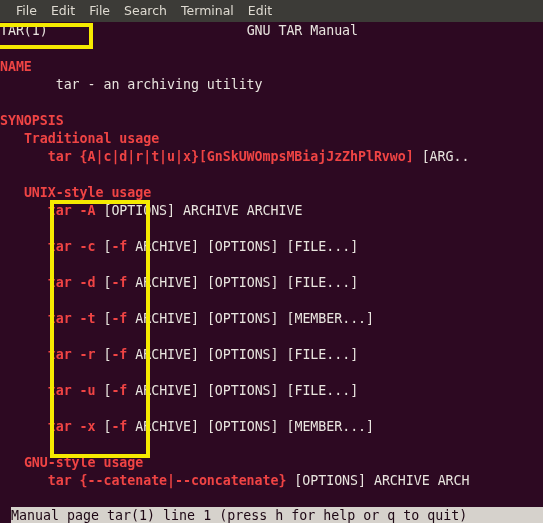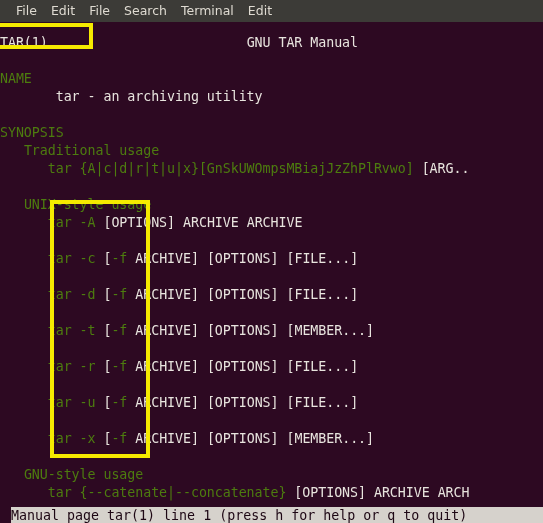--- a/index.html
+++ b/index.html
@@ -48,34 +48,34 @@
     width: 543px;
     height: 485px;
     background: #2d0922;
     overflow: hidden;
   }
 
   .manpage {
     position: absolute;
     top: 0; left: 0;
     width: 543px;
-    padding-top: 12px;
+    padding-top: 0;
     font-family: "DejaVu Sans Mono", "Liberation Mono", monospace;
     font-size: 13.3px;
     line-height: 18px;
     color: #e8e4de;
     white-space: pre;
     letter-spacing: -0.05px;
   }
   .manline {
     height: 18px;
     line-height: 18px;
     white-space: pre;
   }
-  .b { font-weight: normal; color: #4d7c0f; }
+  .b { font-weight: bold; color: #ef4444; }
   .u { text-underline-offset: 1.5px; }
 
   
   .statusbar {
     position: absolute;
     left: 11px;
     top: 507px;
     width: 543px;
     height: 16px;
     background: #d6d2cc;

